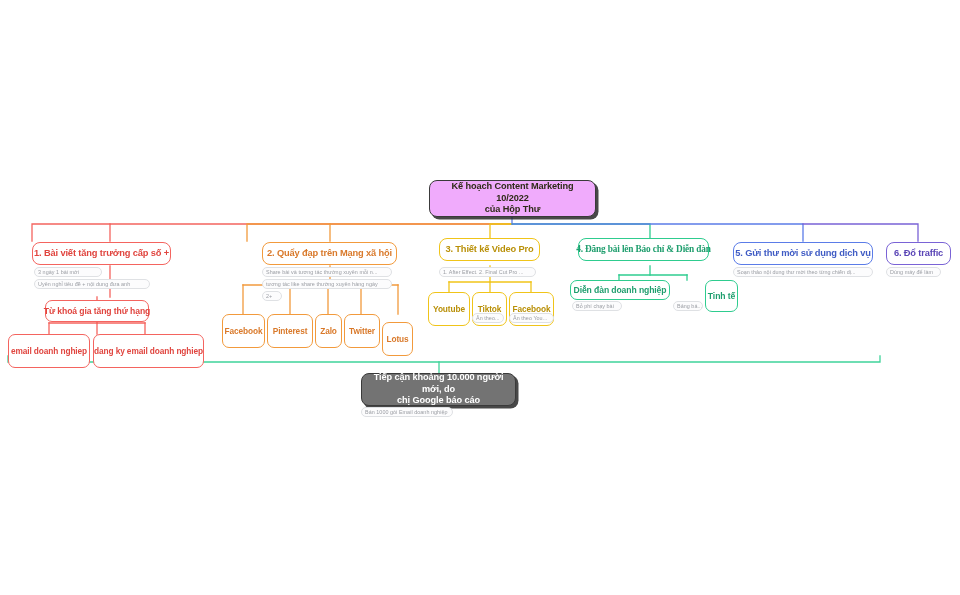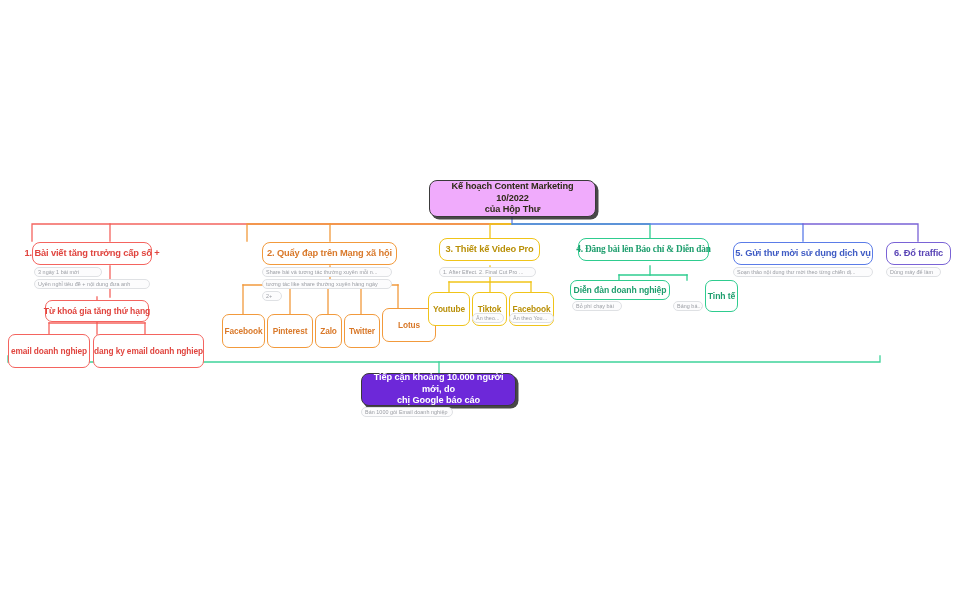--- a/index.html
+++ b/index.html
@@ -54,21 +54,21 @@
     color: #2e2a18;
     font-size: 9.2px;
     font-weight: 700;
     white-space: normal;
     letter-spacing: -0.1px;
     padding: 2px 6px;
   }
 
   
   .goal {
-    background: #6d28d9;
+    background: #737373;
     border: 1.8px solid #3a3a3a;
     border-radius: 8px;
     box-shadow: 2.5px 2.5px 0 rgba(40,40,40,0.85);
     color: #ffffff;
     font-size: 9.2px;
     font-weight: 700;
     white-space: normal;
     letter-spacing: -0.1px;
     padding: 2px 7px;
   }
@@ -184,21 +184,21 @@
     </g>
   </svg>
 
   <div class="node root" style="left:429px; top:180px; width:167px; height:37px;">
     <div>
       <div>Kế hoạch Content Marketing 10/2022</div>
       <div>của Hộp Thư</div>
     </div>
   </div>
 
-  <div class="node lvl1 c-red" style="left:32px; top:242px; width:120px; height:23px;">
+  <div class="node lvl1 c-red" style="left:32px; top:242px; width:139px; height:23px;">
     <span>1. Bài viết tăng trưởng cấp số +</span>
   </div>
   <div class="note" style="left:34px; top:267px; width:68px; height:10px;">
     <span>3 ngày 1 bài mới</span>
   </div>
   <div class="note" style="left:34px; top:279px; width:116px; height:10px;">
     <span>Uyên nghỉ tiêu đề + nội dung đưa anh</span>
   </div>
 
   <div class="node lvl2 c-red" style="left:45px; top:300px; width:104px; height:22px;">
@@ -230,21 +230,21 @@
   </div>
   <div class="node lvl3 c-orange" style="left:267px; top:314px; width:46px; height:18px;">
     <span>Pinterest</span>
   </div>
   <div class="node lvl3 c-orange" style="left:315px; top:314px; width:27px; height:18px;">
     <span>Zalo</span>
   </div>
   <div class="node lvl3 c-orange" style="left:344px; top:314px; width:36px; height:18px;">
     <span>Twitter</span>
   </div>
-  <div class="node lvl3 c-orange" style="left:382px; top:308px; width:54px; height:18px;">
+  <div class="node lvl3 c-orange" style="left:382px; top:322px; width:31px; height:18px;">
     <span>Lotus</span>
   </div>
 
   <div class="node lvl1 c-yellow" style="left:439px; top:238px; width:101px; height:23px;">
     <span>3. Thiết kế Video Pro</span>
   </div>
   <div class="note" style="left:439px; top:267px; width:97px; height:10px;">
     <span>1. After Effect. 2. Final Cut Pro ...</span>
   </div>
 

